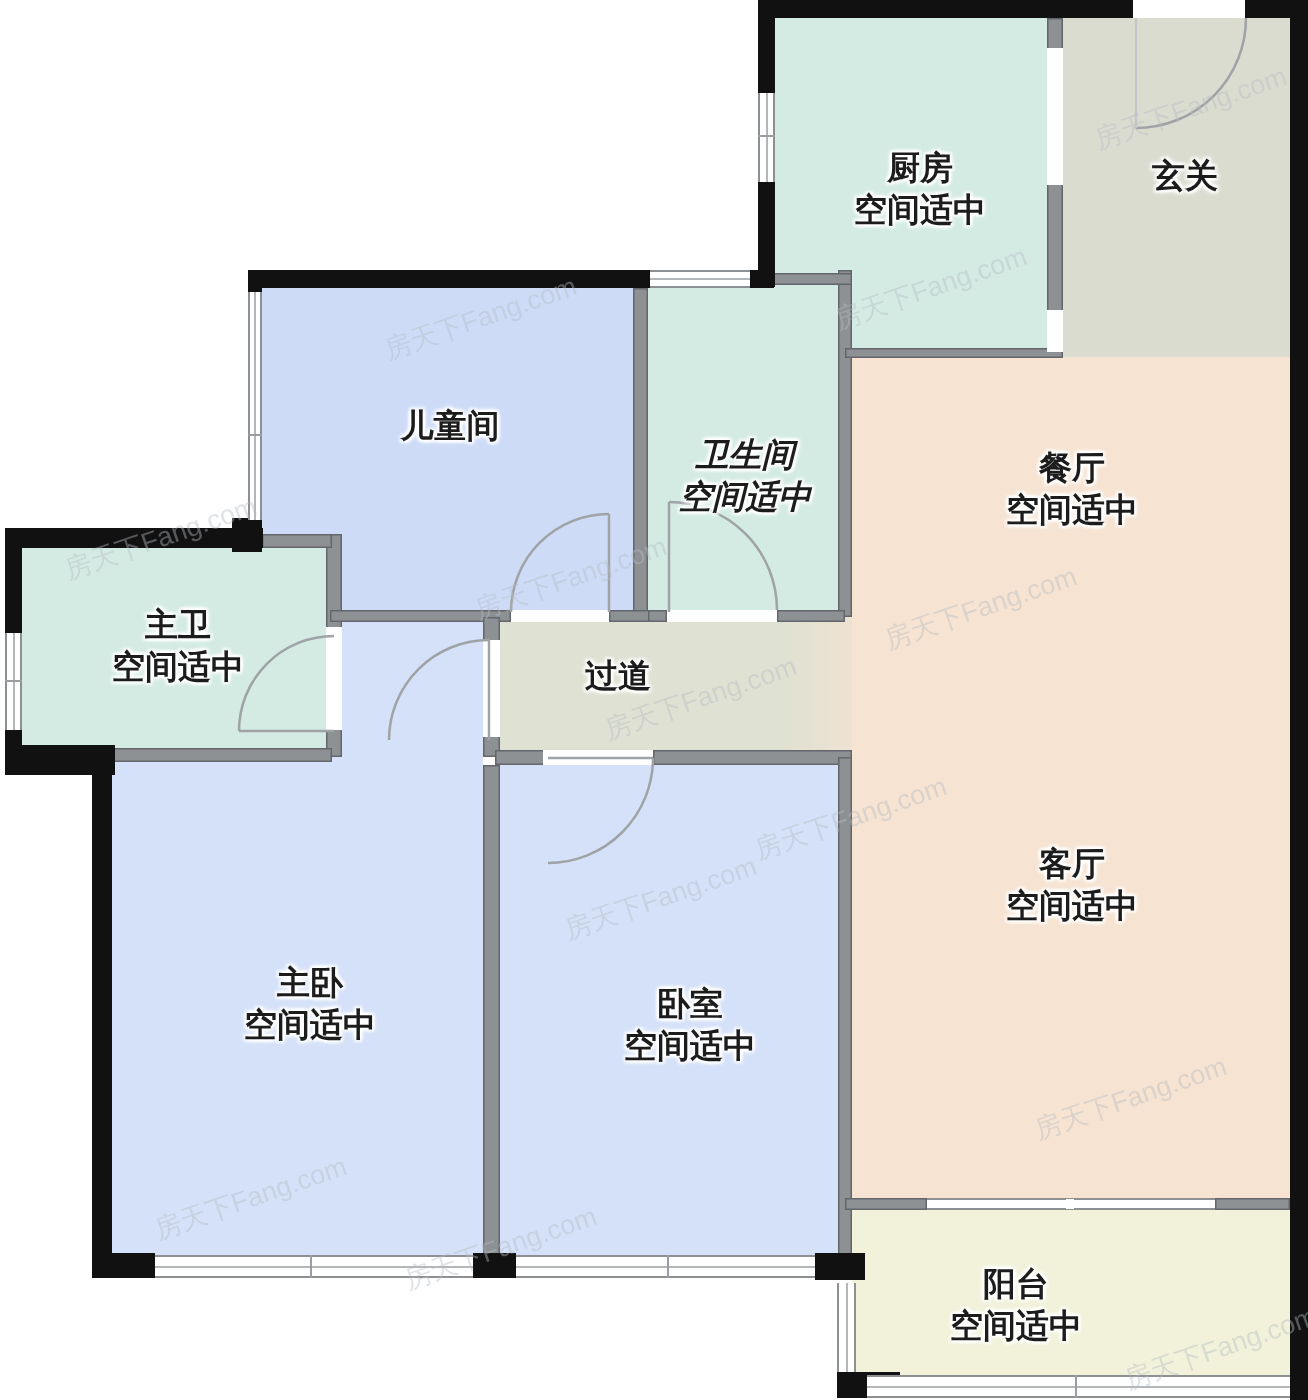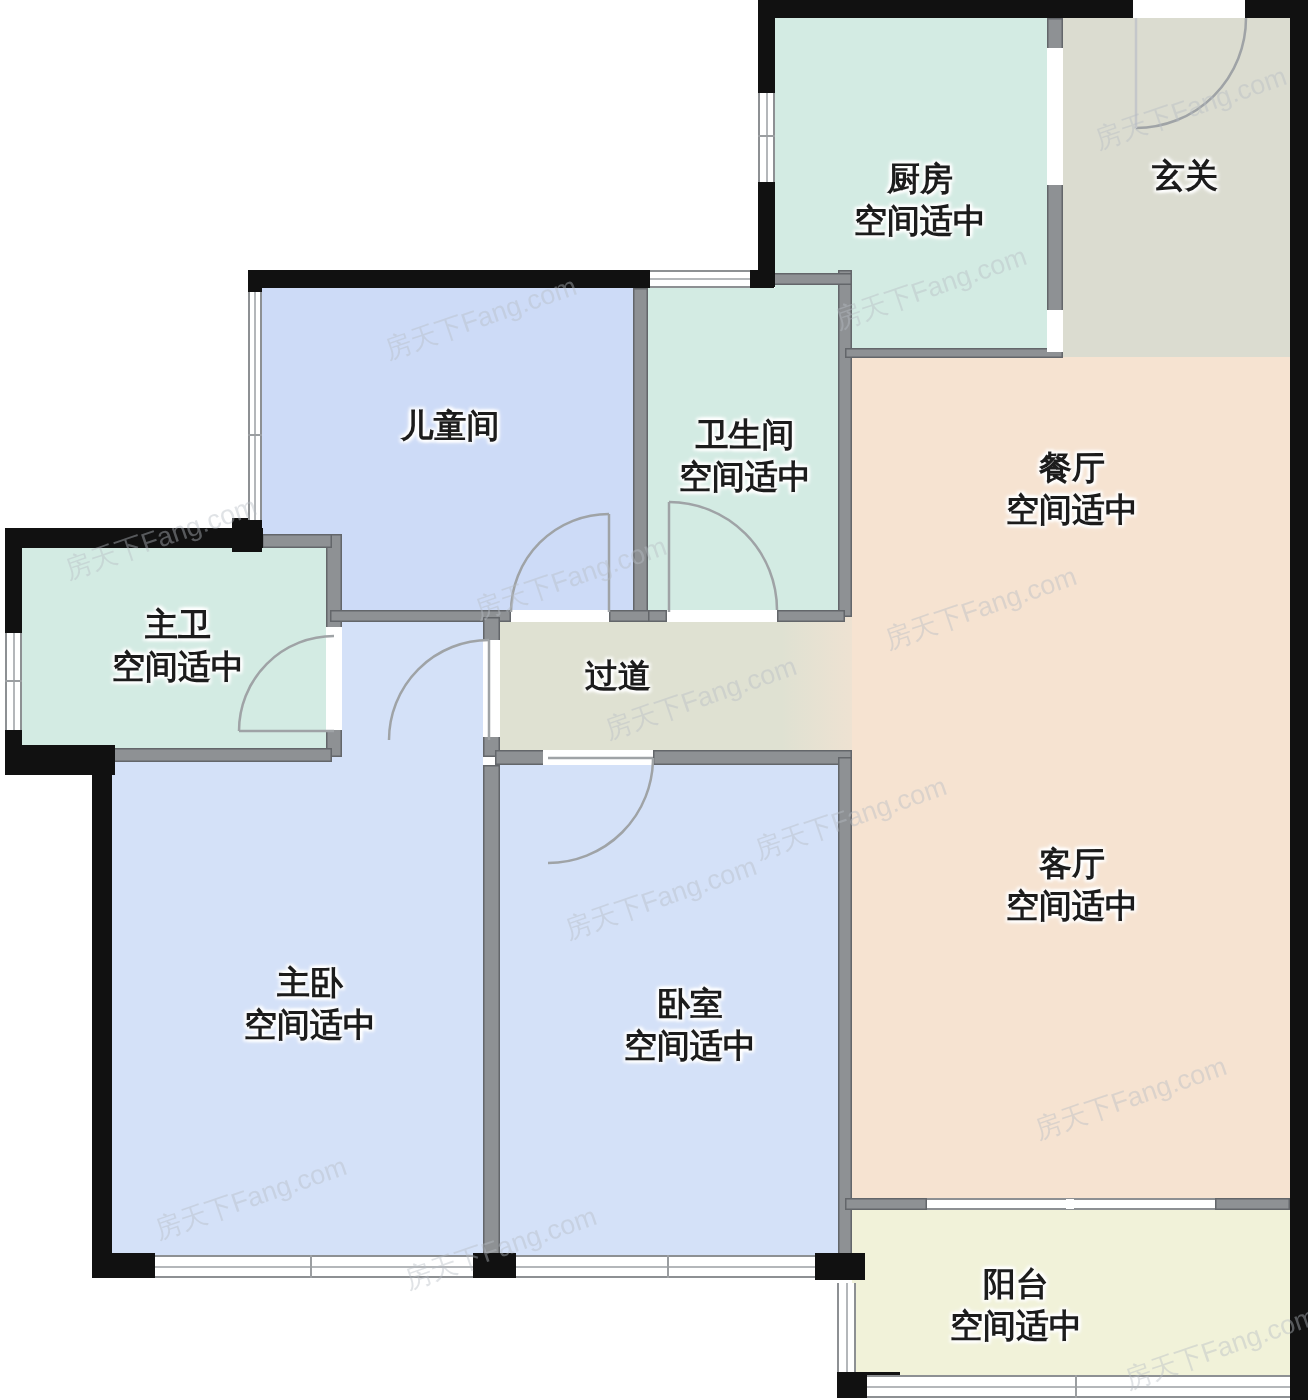--- a/index.html
+++ b/index.html
@@ -140,33 +140,33 @@
   <span class="wm" style="left:470px;top:560px;">房天下Fang.com</span>
   <span class="wm" style="left:880px;top:590px;">房天下Fang.com</span>
   <span class="wm" style="left:600px;top:680px;">房天下Fang.com</span>
   <span class="wm" style="left:750px;top:800px;">房天下Fang.com</span>
   <span class="wm" style="left:560px;top:880px;">房天下Fang.com</span>
   <span class="wm" style="left:1030px;top:1080px;">房天下Fang.com</span>
   <span class="wm" style="left:150px;top:1180px;">房天下Fang.com</span>
   <span class="wm" style="left:400px;top:1230px;">房天下Fang.com</span>
   <span class="wm" style="left:1120px;top:1330px;">房天下Fang.com</span>
 
-  <div class="label" style="left:920px;top:158px;">
+  <div class="label" style="left:920px;top:147px;">
     <div>厨房</div>
       <div>空间适中</div>
   </div>
   <div class="label" style="left:1185px;top:155px;">
     <div>玄关</div>
       <div></div>
   </div>
   <div class="label" style="left:450px;top:405px;">
     <div>儿童间</div>
       <div></div>
   </div>
-  <div class="label" style="left:745px;top:414px;">
+  <div class="label" style="left:745px;top:434px;font-style:italic;">
     <div>卫生间</div>
       <div>空间适中</div>
   </div>
   <div class="label" style="left:1072px;top:447px;">
     <div>餐厅</div>
       <div>空间适中</div>
   </div>
   <div class="label" style="left:178px;top:604px;">
     <div>主卫</div>
       <div>空间适中</div>

